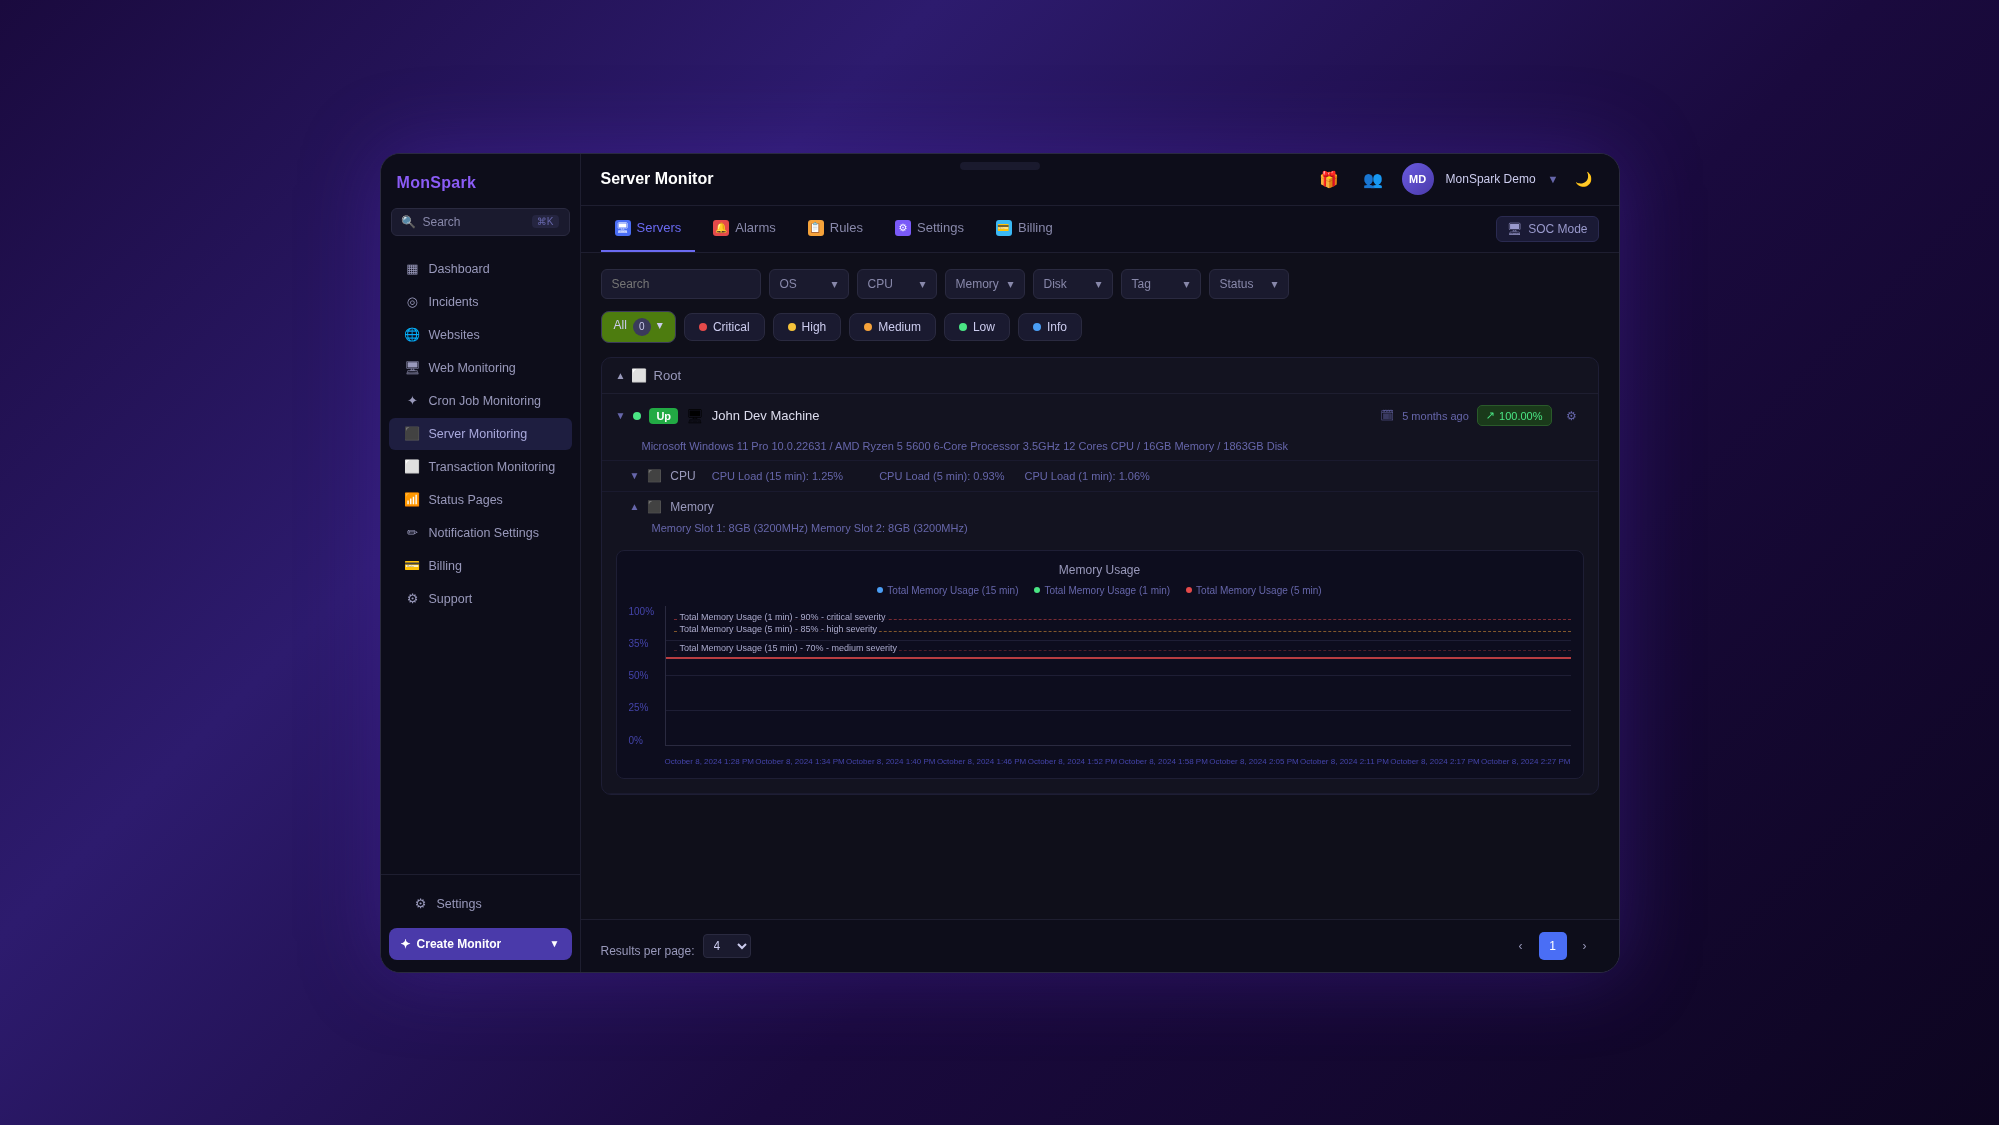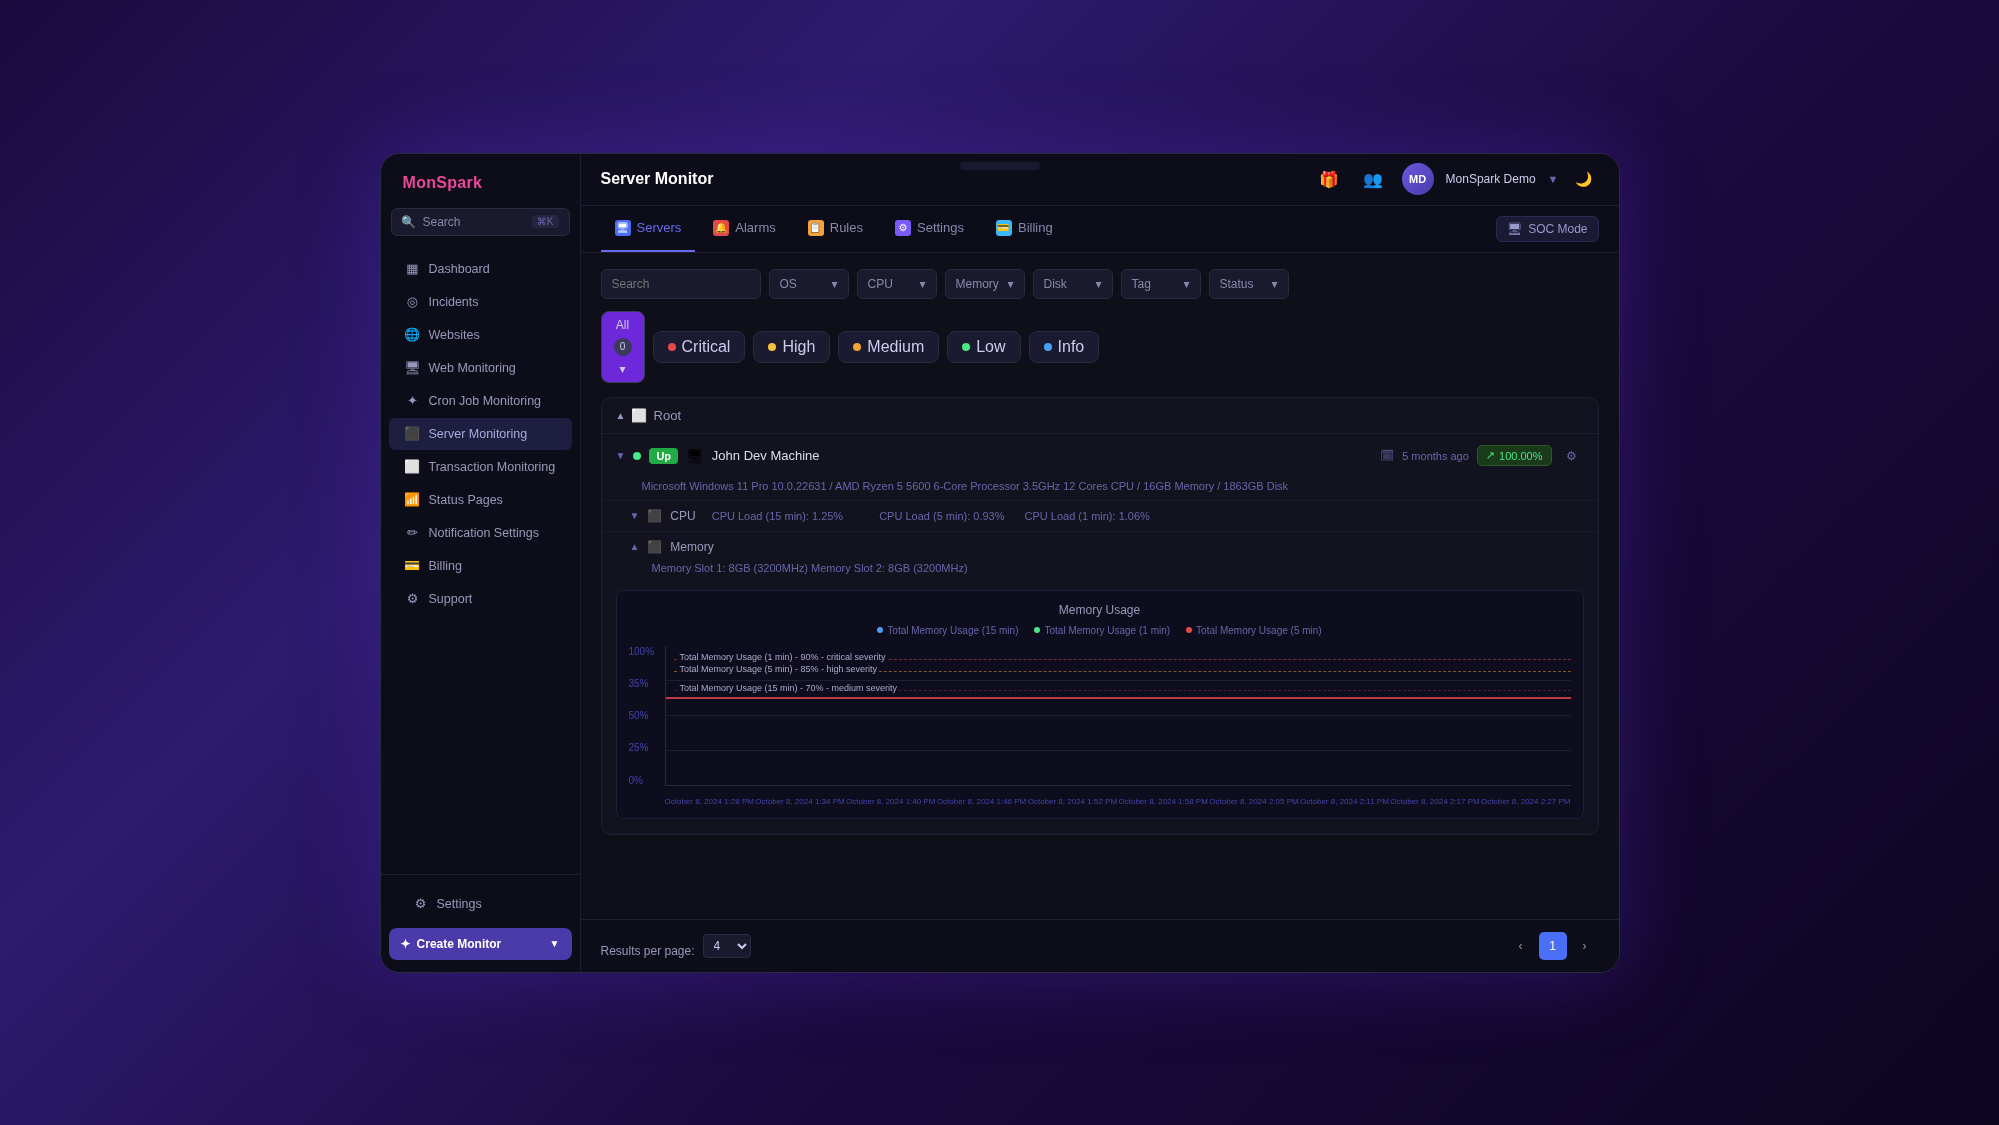--- a/index.html
+++ b/index.html
@@ -51,23 +51,22 @@
       border-right: 1px solid #1e1e30;
       display: flex;
       flex-direction: column;
       flex-shrink: 0;
     }
 
     .sidebar-logo {
       padding: 20px 16px 16px;
       font-size: 16px;
       font-weight: 700;
-      color: #ec4899;
+      color: #8b5cf6;
       letter-spacing: 0.3px;
-      margin-left: 6px;
     }
 
     .sidebar-search {
       padding: 0 10px 12px;
     }
 
     .sidebar-search-btn {
       display: flex;
       align-items: center;
       gap: 6px;
@@ -310,41 +309,39 @@
     
     .status-badges {
       display: flex;
       align-items: center;
       gap: 8px;
       margin-bottom: 14px;
     }
 
     .status-all-btn {
       display: flex;
-      align-items: center;
       gap: 6px;
-      background: #6d28d9;
+      background: #4d7c0f;
       border: 1px solid #3a3a5a;
       border-radius: 8px;
       padding: 6px 12px;
       color: #ccccee;
       font-size: 12px;
       cursor: pointer;
-      flex-direction: column;
     }
 
     .status-badge {
       display: flex;
       align-items: center;
       gap: 6px;
       background: #1a1a30;
       border: 1px solid #2a2a40;
       border-radius: 8px;
       padding: 6px 14px;
-      font-size: 16px;
+      font-size: 12px;
       color: #ccccee;
       cursor: pointer;
     }
 
     .dot {
       width: 8px;
       height: 8px;
       border-radius: 50%;
       flex-shrink: 0;
     }

